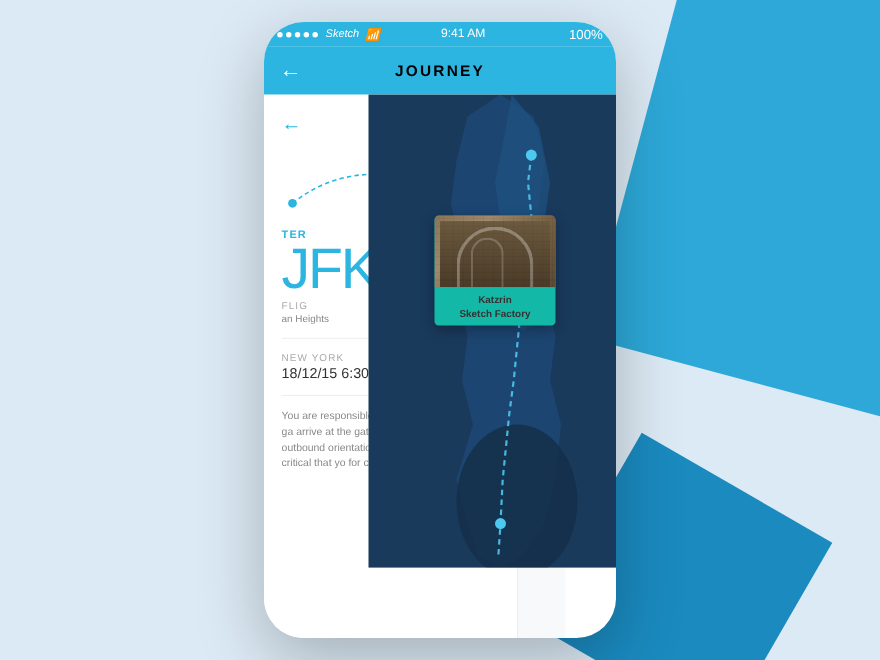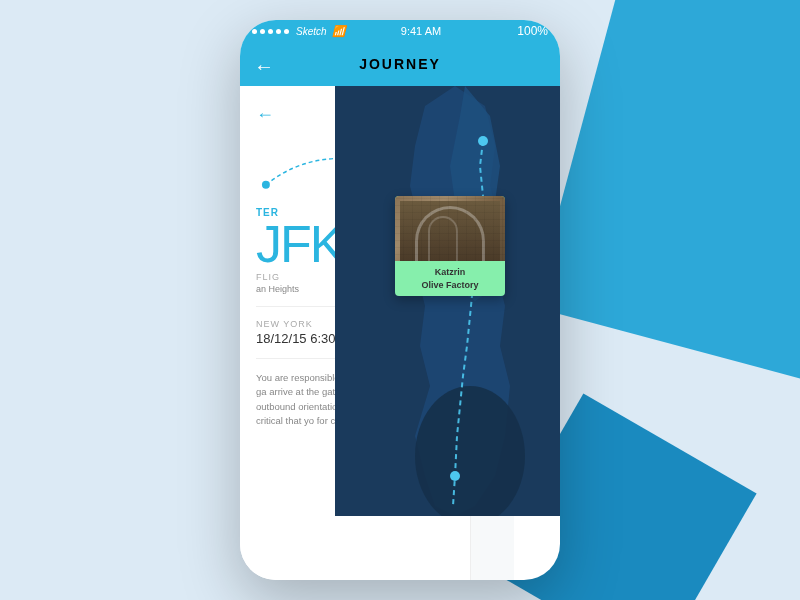--- a/index.html
+++ b/index.html
@@ -287,21 +287,21 @@
       left: 0;
       width: 100%;
       height: 100%;
     }
 
     
     .location-popup {
       position: absolute;
       top: 110px;
       left: 60px;
-      background: #86efac;
+      background: #14b8a6;
       border-radius: 4px;
       overflow: hidden;
       box-shadow: 0 4px 12px rgba(0,0,0,0.3);
       width: 110px;
       z-index: 10;
     }
 
     .popup-image {
       width: 110px;
       height: 65px;
@@ -445,19 +445,19 @@
       <div class="popup-image">
 
         <div style="position:absolute;top:5px;left:5px;right:5px;bottom:0;background:linear-gradient(180deg,#6b5a3e,#4a3a28);"></div>
         <div class="popup-image-arch"></div>
         <div class="popup-image-arch2"></div>
 
         <div style="position:absolute;top:0;left:0;right:0;bottom:0;background:repeating-linear-gradient(90deg,transparent,transparent 8px,rgba(0,0,0,0.05) 8px,rgba(0,0,0,0.05) 9px),repeating-linear-gradient(0deg,transparent,transparent 6px,rgba(0,0,0,0.05) 6px,rgba(0,0,0,0.05) 7px);"></div>
       </div>
       <div class="popup-text">
         <div class="popup-name">Katzrin</div>
-        <div class="popup-name">Olive Factory</div>
+        <div class="popup-name">Sketch Factory</div>
       </div>
 
     </div>
   </div>
 
 </div>
 
 </body></html>

